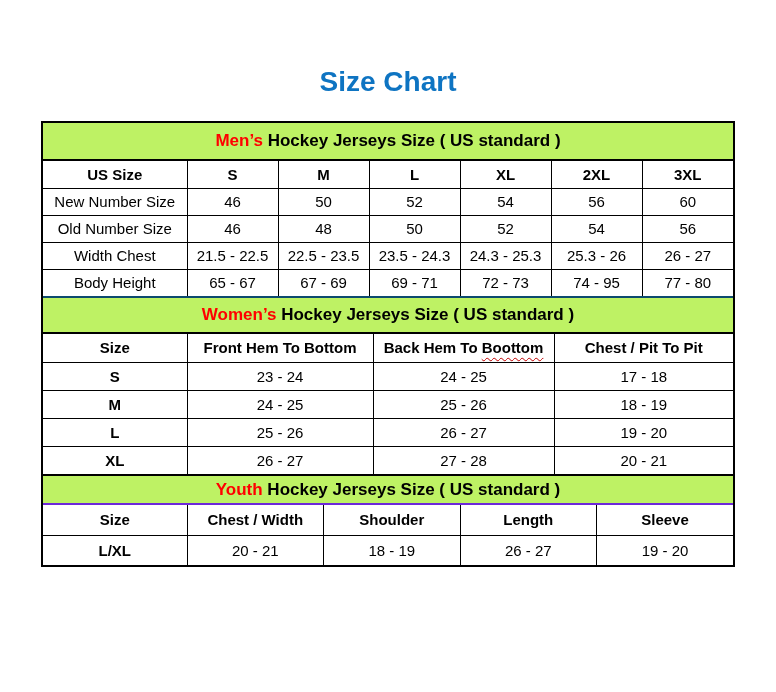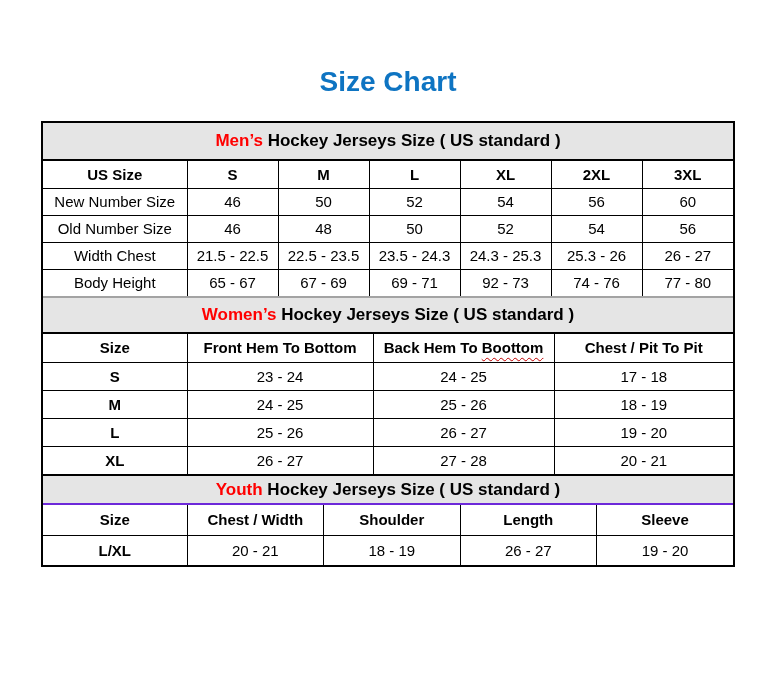--- a/index.html
+++ b/index.html
@@ -26,30 +26,30 @@
     font-weight: bold;
     color: #0e74c2;
   }
   .chart-wrap {
     width: 694px;
     margin: 23px auto 0 auto;
     border: 2px solid #000000;
     box-sizing: border-box;
   }
   .band {
-    background: #e5e5e5;
+    background: #bef264;
     display: flex;
     align-items: center;
     justify-content: center;
     font-weight: bold;
     font-size: 17px;
     white-space: pre;
   }
   .band-men   { height: 36px; border-bottom: 2px solid #000; }
-  .band-women { height: 34px; border-top: 2px solid #a3a3a3; border-bottom: 2px solid #000; }
+  .band-women { height: 34px; border-top: 2px solid #0c4a6e; border-bottom: 2px solid #000; }
   .band-youth { height: 27px; border-top: 2px solid #000; border-bottom: 2px solid #6d28d9; }
   .band .hl { color: #ff0000; }
   table {
     width: 100%;
     border-collapse: collapse;
     table-layout: fixed;
     padding-left: 9px;
   }
   td, th {
     border: 1px solid #000000;
@@ -138,22 +138,22 @@
         <td>23.5 - 24.3</td>
         <td>24.3 - 25.3</td>
         <td>25.3 - 26</td>
         <td>26 - 27</td>
       </tr>
       <tr>
         <td class="row-label">Body Height</td>
         <td>65 - 67</td>
         <td>67 - 69</td>
         <td>69 - 71</td>
-        <td>92 - 73</td>
-        <td>74 - 76</td>
+        <td>72 - 73</td>
+        <td>74 - 95</td>
         <td>77 - 80</td>
       </tr>
     </tbody>
       </table>
 
     <div class="band band-women"><span class="hl">Women’s</span><span> Hockey Jerseys Size ( US standard )</span></div>
 
     <table class="t-women">
       <colgroup>
         <col class="c-label">

